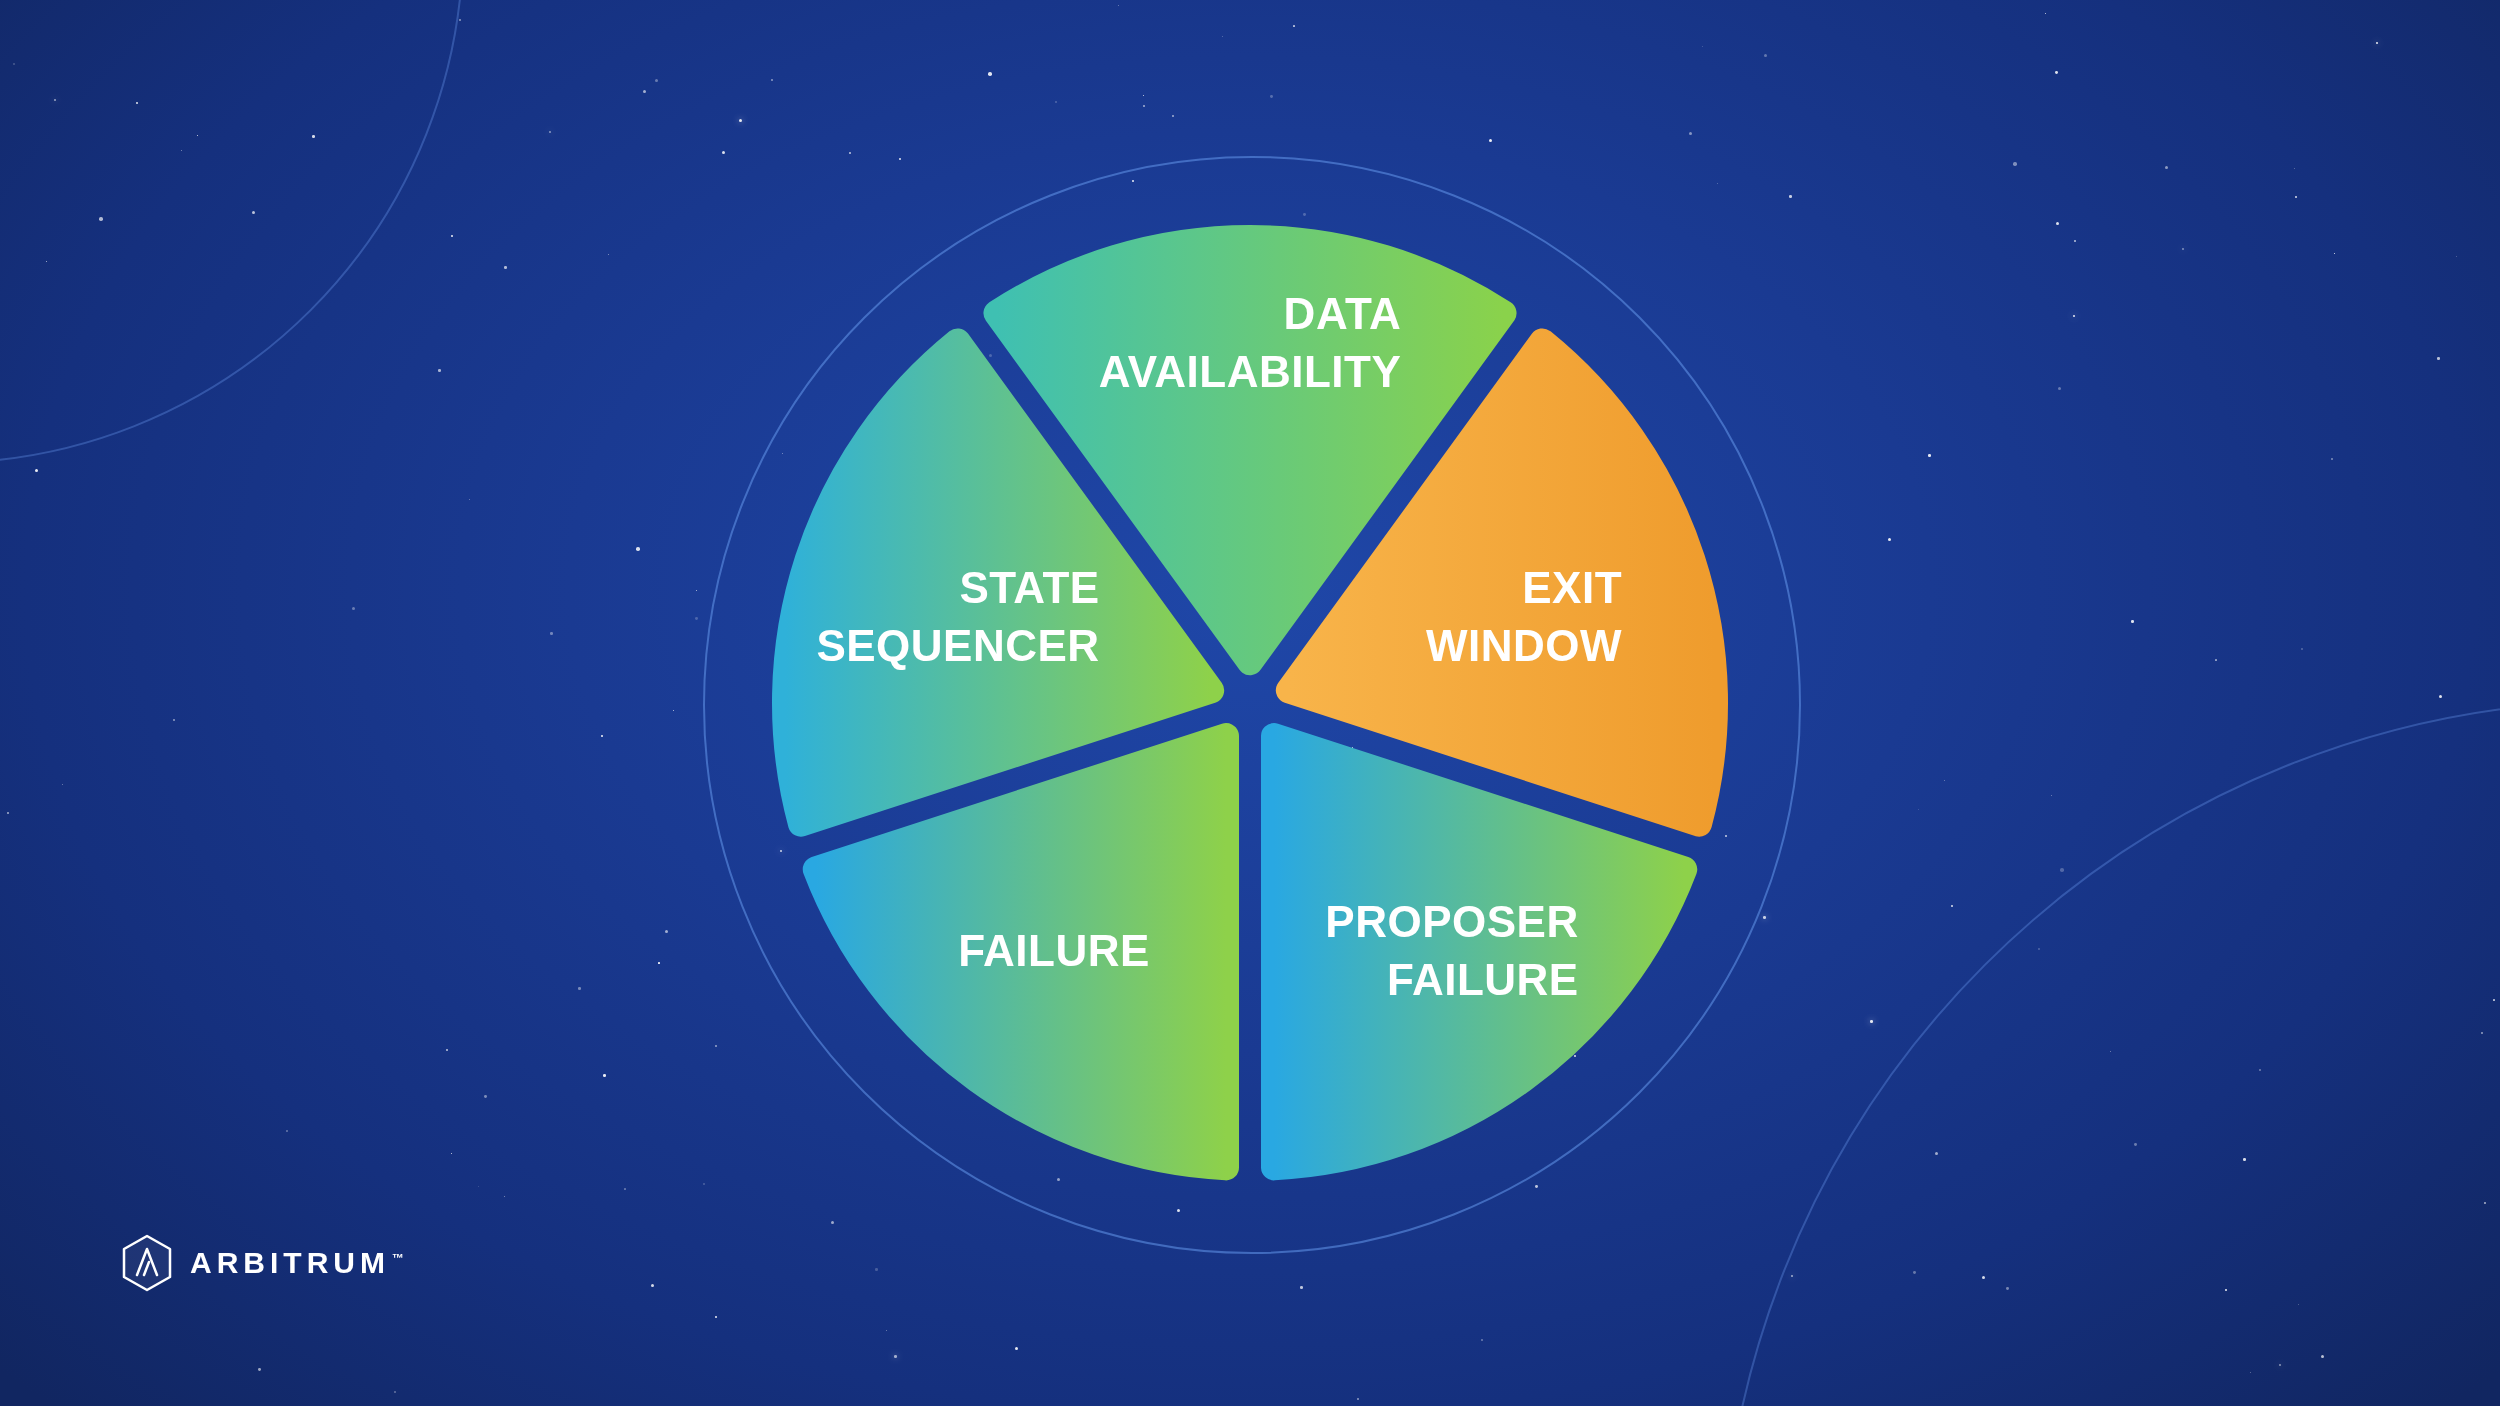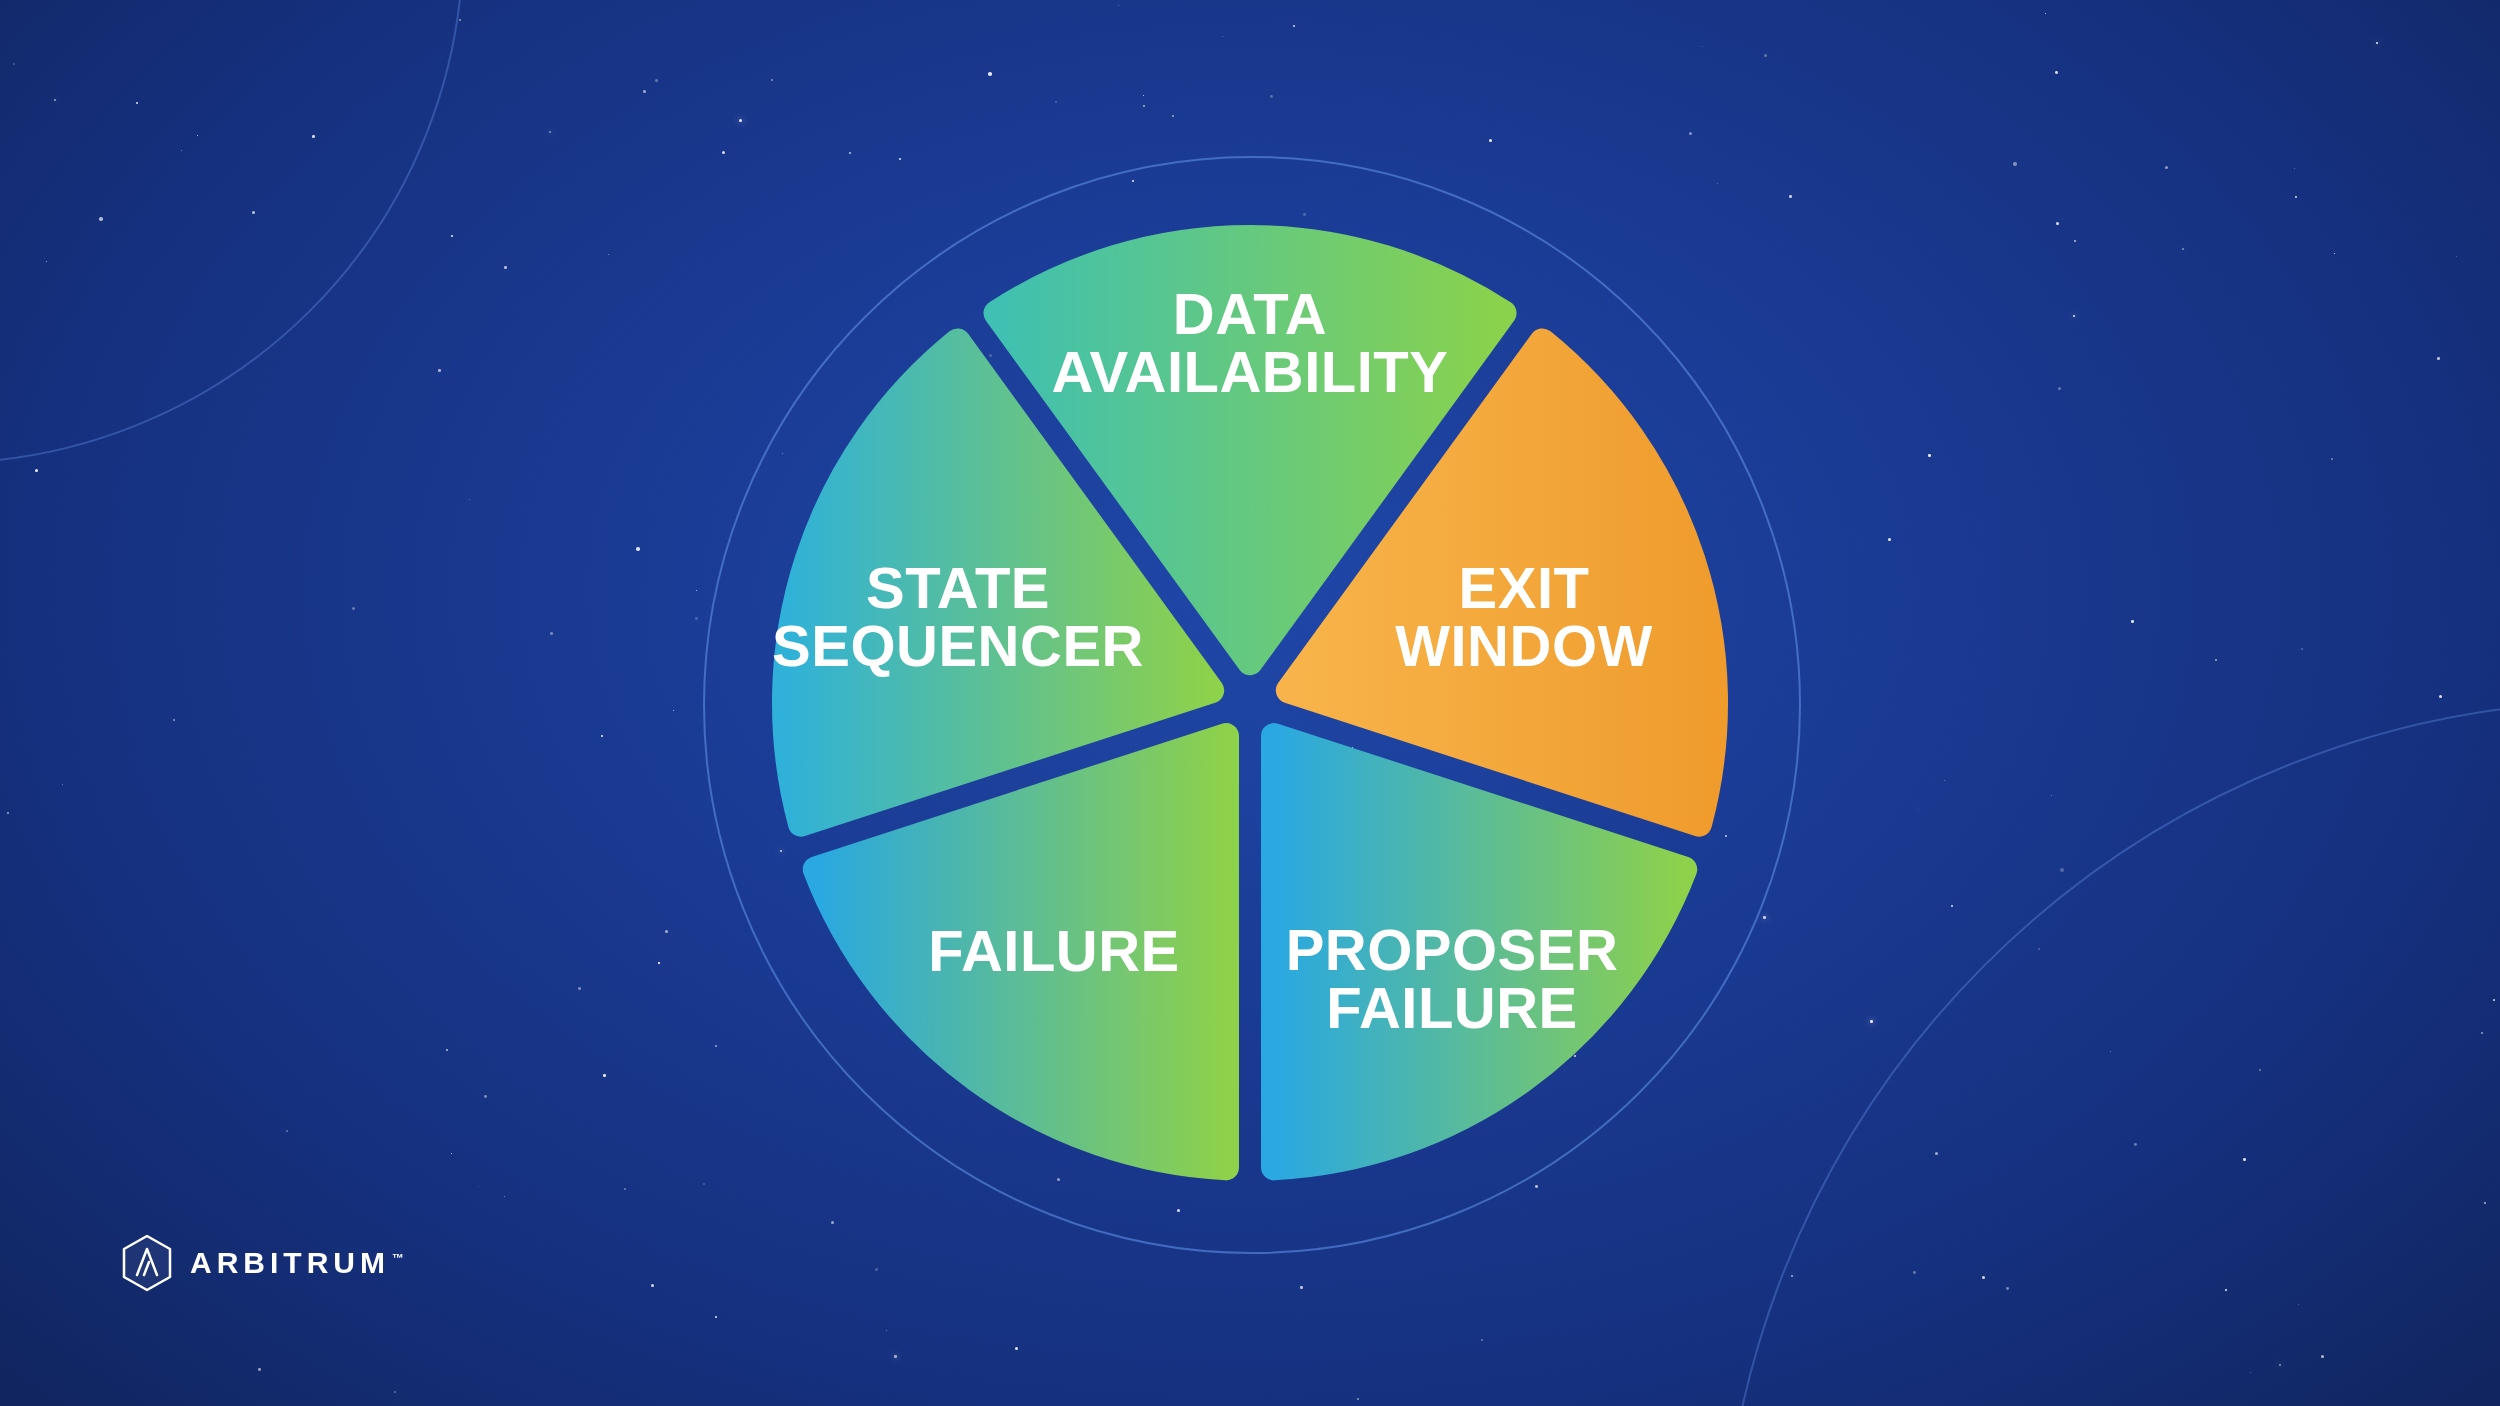--- a/index.html
+++ b/index.html
@@ -11,22 +11,22 @@
   }
   .star{position:absolute;border-radius:50%;background:#ffffff;pointer-events:none;}
   .decor-circle{position:absolute;border-radius:50%;border:2px solid rgba(120,170,255,0.30);pointer-events:none;}
   .wheel-ring{
     position:absolute;left:703px;top:156px;width:1094px;height:1094px;
     border-radius:50%;border:2px solid rgba(100,152,235,0.55);
   }
   #wheel-svg{position:absolute;left:750px;top:203px;}
   .seg-label{
     position:absolute;transform:translate(-50%,-50%);
-    text-align:center;color:#ffffff;font-weight:700;
-    font-size:58px;line-height:58px;letter-spacing:0.5px;white-space:nowrap;
+    text-align:right;color:#ffffff;font-weight:700;
+    font-size:44px;line-height:58px;letter-spacing:0.5px;white-space:nowrap;
   }
   .seg-label span{display:block;}
   .logo{
     position:absolute;left:120px;top:1234px;
     display:flex;align-items:center;gap:16px;color:#ffffff;
   }
   .logo-text{font-weight:700;font-size:30px;letter-spacing:5px;line-height:1;}
   .logo-tm{font-size:12px;vertical-align:super;letter-spacing:0;margin-left:2px;}
 </style>
 </head>
@@ -233,21 +233,21 @@
     </svg>
 
   <div class="seg-label" style="left:1250px;top:343px;">
     <span>DATA</span>
     <span>AVAILABILITY</span>
   </div>
   <div class="seg-label" style="left:1524px;top:617px;">
     <span>EXIT</span>
     <span>WINDOW</span>
   </div>
-  <div class="seg-label" style="left:1452px;top:951px;margin-top:28px;">
+  <div class="seg-label" style="left:1452px;top:951px;">
     <span>PROPOSER</span>
     <span>FAILURE</span>
   </div>
   <div class="seg-label" style="left:1054px;top:951px;">
     <span>FAILURE</span>
   </div>
   <div class="seg-label" style="left:958px;top:617px;">
     <span>STATE</span>
     <span>SEQUENCER</span>
   </div>

